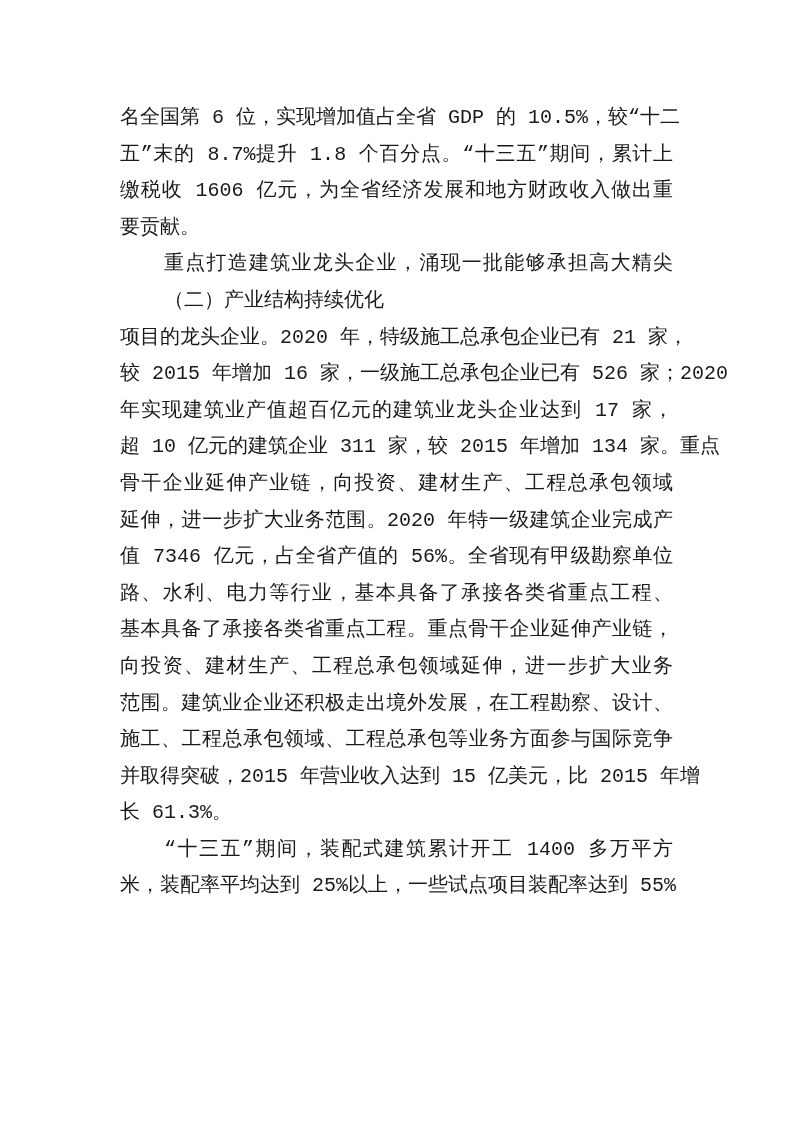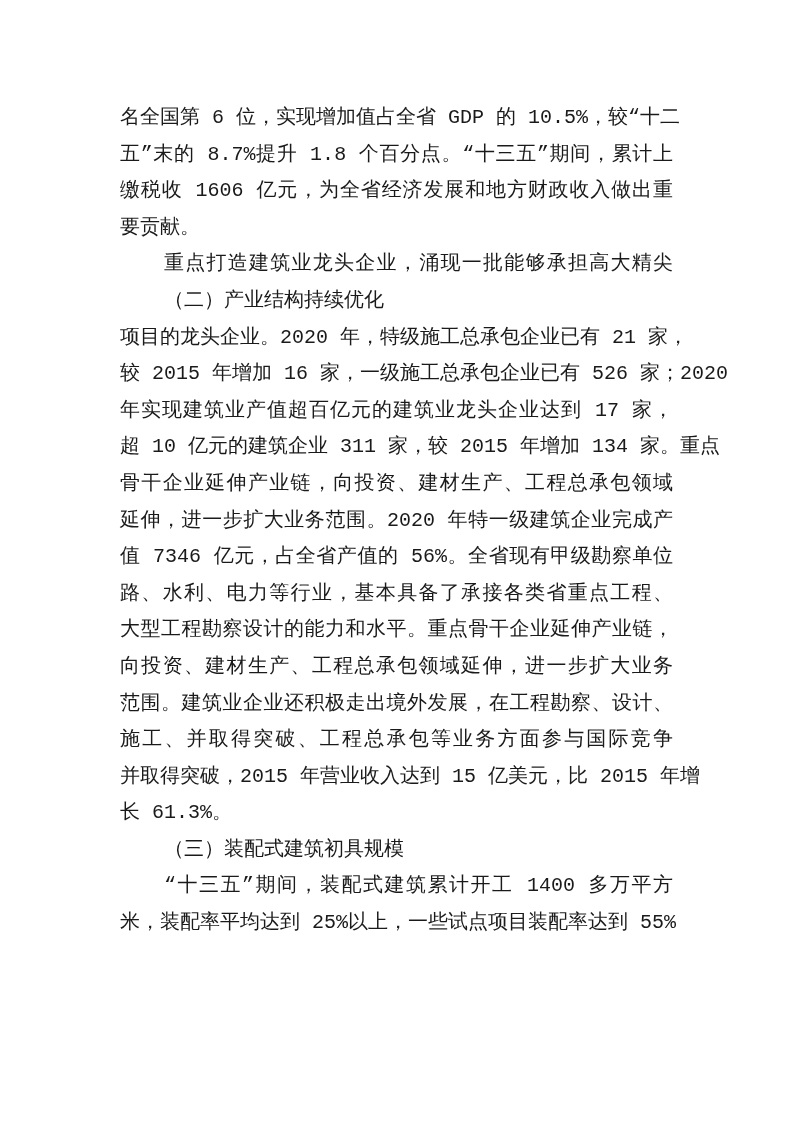--- a/index.html
+++ b/index.html
@@ -42,27 +42,26 @@
     <span class="line indent">重点打造建筑业龙头企业，涌现一批能够承担高大精尖</span>
     <span class="line heading">（二）产业结构持续优化</span>
     <span class="line">项目的龙头企业。2020 年，特级施工总承包企业已有 21 家，</span>
     <span class="line">较 2015 年增加 16 家，一级施工总承包企业已有 526 家；2020</span>
     <span class="line">年实现建筑业产值超百亿元的建筑业龙头企业达到 17 家，</span>
     <span class="line">超 10 亿元的建筑企业 311 家，较 2015 年增加 134 家。重点</span>
     <span class="line">骨干企业延伸产业链，向投资、建材生产、工程总承包领域</span>
     <span class="line">延伸，进一步扩大业务范围。2020 年特一级建筑企业完成产</span>
     <span class="line">值 7346 亿元，占全省产值的 56%。全省现有甲级勘察单位</span>
     <span class="line">路、水利、电力等行业，基本具备了承接各类省重点工程、</span>
-    <span class="line">大型工程勘察设计的能力和水平。重点骨干企业延伸产业链，</span>
+    <span class="line">基本具备了承接各类省重点工程。重点骨干企业延伸产业链，</span>
     <span class="line">向投资、建材生产、工程总承包领域延伸，进一步扩大业务</span>
     <span class="line">范围。建筑业企业还积极走出境外发展，在工程勘察、设计、</span>
-    <span class="line">施工、并取得突破、工程总承包等业务方面参与国际竞争</span>
+    <span class="line">施工、工程总承包领域、工程总承包等业务方面参与国际竞争</span>
     <span class="line">并取得突破，2015 年营业收入达到 15 亿美元，比 2015 年增</span>
     <span class="line last">长 61.3%。</span>
   </div>
 
   <div>
-    <span class="line heading">（三）装配式建筑初具规模</span>
     <span class="line indent">“十三五”期间，装配式建筑累计开工 1400 多万平方</span>
     <span class="line">米，装配率平均达到 25%以上，一些试点项目装配率达到 55%</span>
   </div>
 
 </div>
 
 </body></html>

